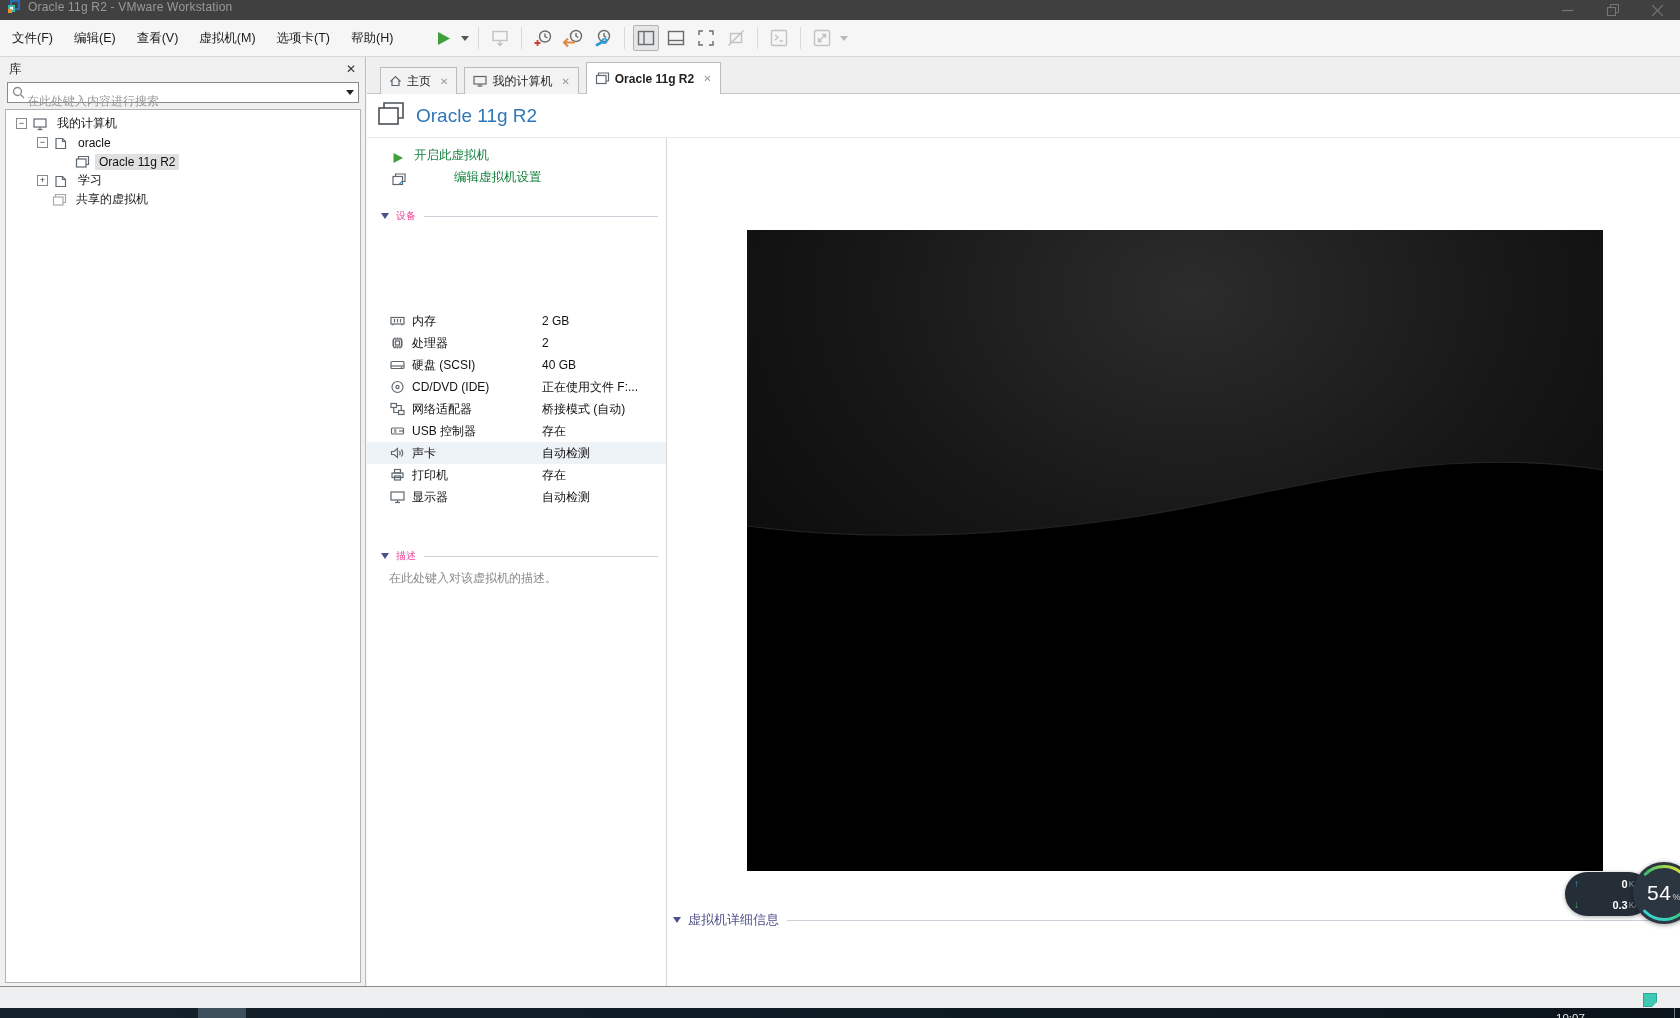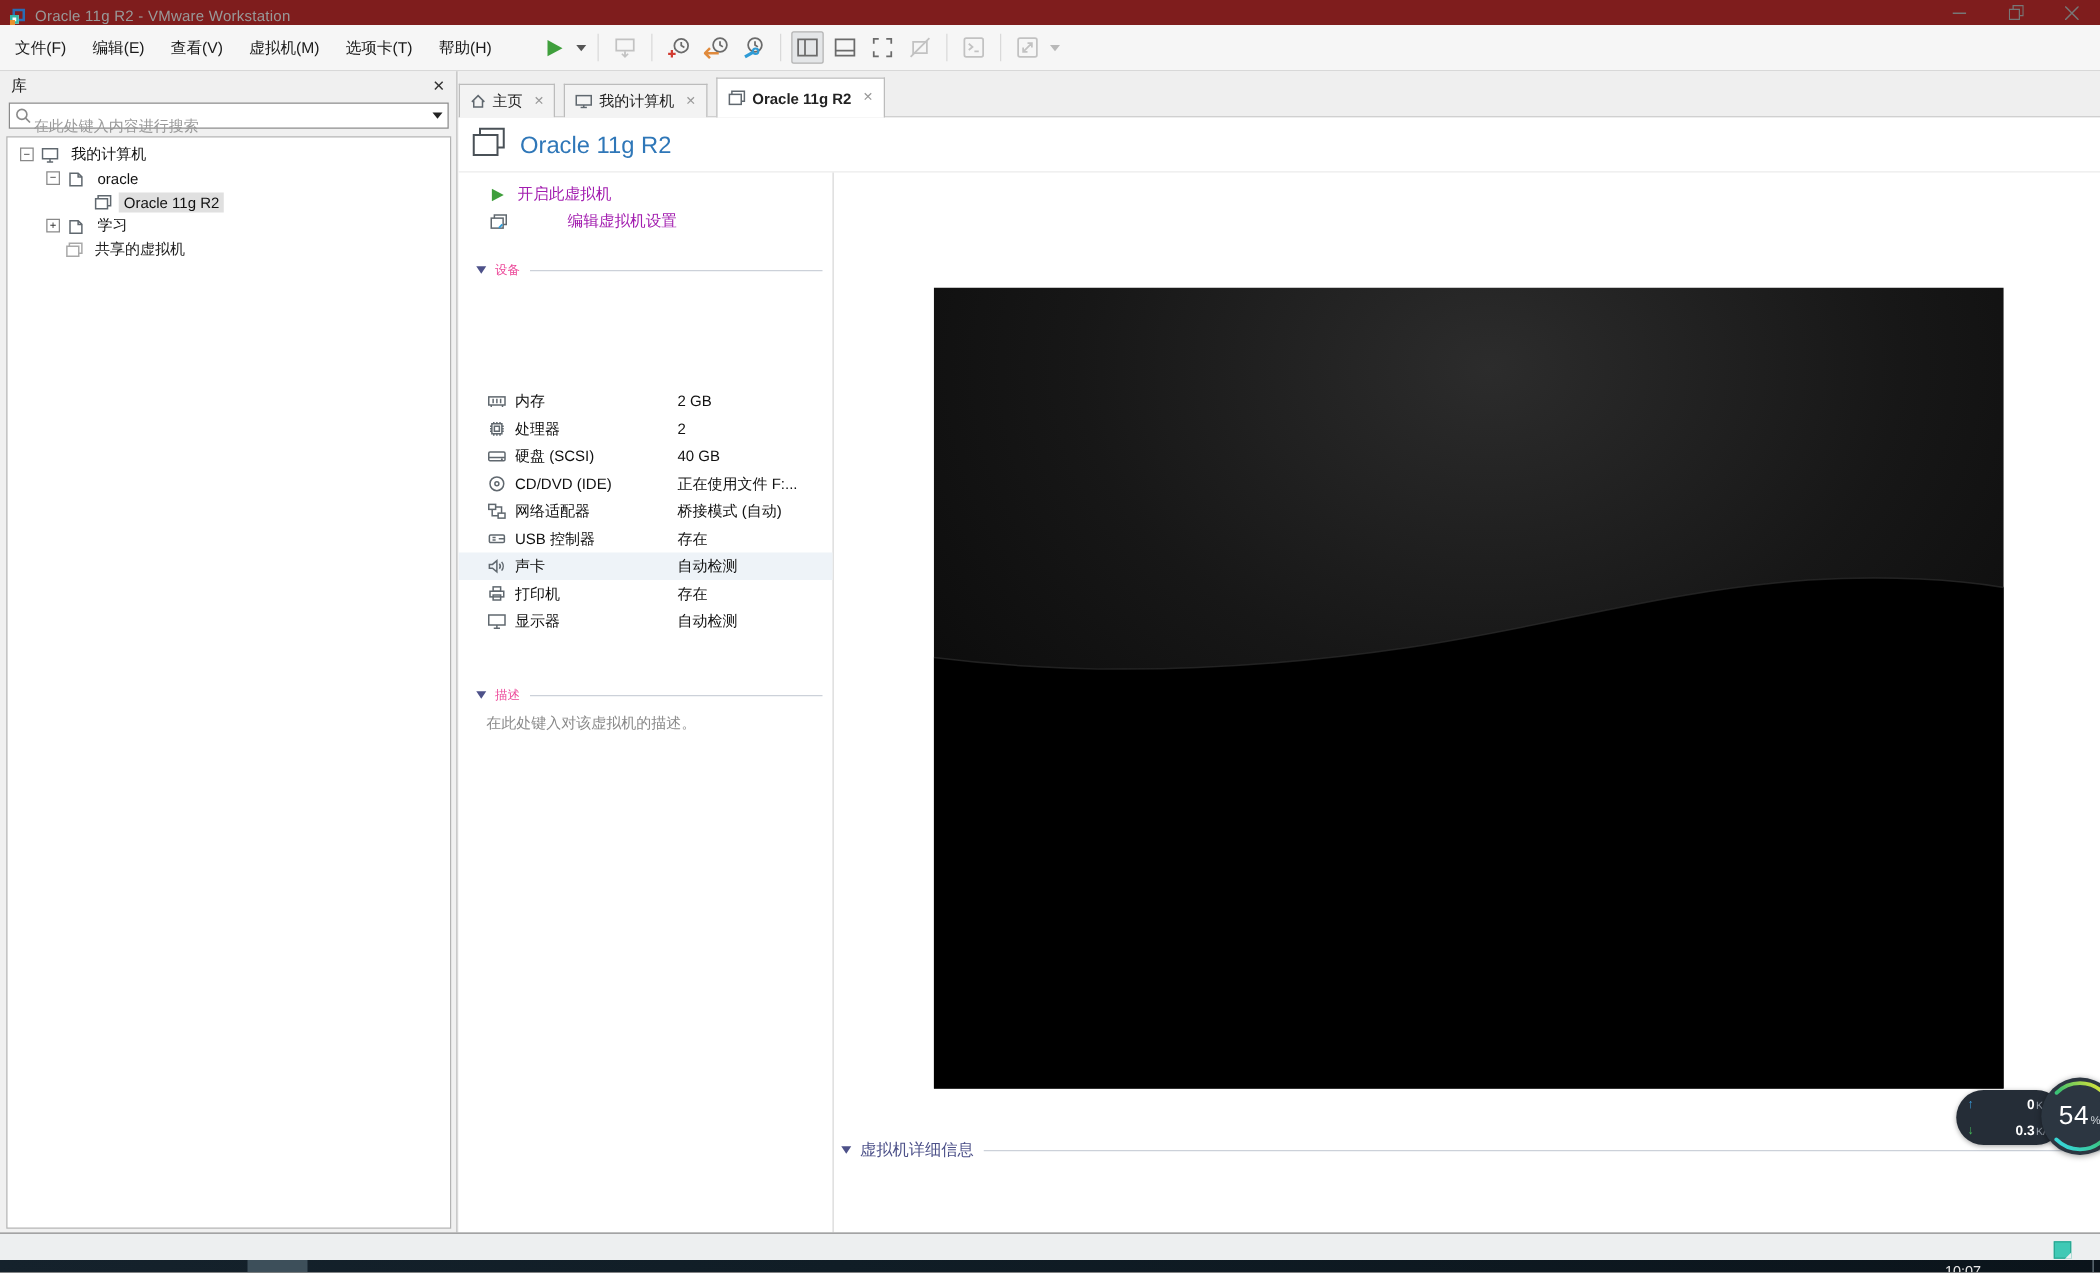--- a/index.html
+++ b/index.html
@@ -1,20 +1,20 @@
 <!DOCTYPE html>
 <html><head>
 <meta charset="utf-8">
 <style>
   html,body{margin:0;padding:0;background:#444;}
   *{box-sizing:border-box;font-family:"Liberation Sans","DejaVu Sans",sans-serif;}
   .stage{position:relative;width:1680px;height:1018px;background:#f4f4f4;overflow:hidden;}
 
   
-  .titlebar{position:absolute;left:0;top:0;width:1680px;height:20px;background:#7f1d1d;display:flex;align-items:flex-end;}
+  .titlebar{position:absolute;left:0;top:0;width:1680px;height:20px;background:#404040;display:flex;align-items:flex-start;}
   .app-logo{width:13px;height:13px;margin:0 7px 0 8px;position:relative;}
   .app-logo .l1{position:absolute;left:2px;top:0;width:10px;height:10px;border:2px solid #2a6cb4;}
   .app-logo .l2{position:absolute;left:0;top:5px;width:7px;height:7px;border:2px solid #34b8a8;background:#fbfbfb;}
   .app-logo .l3{position:absolute;left:0;top:9px;width:4px;height:4px;background:#e8912d;}
   .win-title{font-size:12px;color:#999;letter-spacing:.2px;}
   .win-ctrls{margin-left:auto;display:flex;height:100%;}
   .wbtn{width:45px;height:20px;display:flex;align-items:center;justify-content:center;color:#777;}
   .wbtn svg{display:block;}
 
   
@@ -40,32 +40,32 @@
   .tree-row{display:flex;align-items:center;height:19px;font-size:12px;color:#111;}
   .expander{width:11px;height:11px;border:1px solid #898989;background:#fff;font-size:9px;line-height:9px;text-align:center;color:#333;margin-right:6px;flex:none;}
   .exp-spacer{width:17px;flex:none;}
   .t-ico{width:15px;height:14px;margin-right:5px;flex:none;display:flex;align-items:center;}
   .t-label{padding:1px 4px;white-space:nowrap;}
   .t-label.sel{background:#e0e0e0;}
   .muted{color:#222;}
 
   
   .main{position:absolute;left:367px;top:0;width:1313px;height:929px;background:#efefef;}
-  .tabstrip{position:absolute;left:0;top:0;width:100%;height:37px;border-bottom:1px solid #c6c6c6;display:flex;align-items:flex-end;padding-left:0;}
+  .tabstrip{position:absolute;left:0;top:0;width:100%;height:37px;border-bottom:1px solid #c6c6c6;display:flex;align-items:flex-end;padding-left:13px;}
   .tab{display:flex;align-items:center;height:27px;background:#f3f3f3;border:1px solid #bcbcbc;border-bottom:none;margin-right:7px;padding:0 8px;font-size:12px;color:#222;position:relative;top:1px;}
   .tab.active{height:32px;background:#fff;font-weight:bold;z-index:3;}
   .tab .tico{margin-right:5px;display:flex;}
   .tab .tclose{margin-left:9px;color:#9a9a9a;font-size:10px;}
   .content{position:absolute;left:0;top:37px;width:100%;height:892px;background:#fff;}
   .vm-title{position:absolute;left:10px;top:7px;display:flex;align-items:center;}
   .vm-title .name{font-size:19px;color:#2f77b8;margin-left:11px;}
   .title-hr{position:absolute;left:0;top:43px;width:100%;height:1px;background:#ebebeb;}
 
   .leftcol{position:absolute;left:0;top:44px;width:300px;height:848px;border-right:1px solid #d8d8d8;}
-  .link-row{display:flex;align-items:center;position:absolute;left:25px;font-size:12.5px;color:#a21caf;}
+  .link-row{display:flex;align-items:flex-end;position:absolute;left:25px;font-size:12.5px;color:#15803d;}
   .link-row .lico{width:16px;margin-right:6px;display:flex;}
   .sec-head{position:absolute;left:14px;right:8px;display:flex;align-items:center;font-size:10px;color:#ec4899;}
   .sec-head .tri{width:0;height:0;border-left:4.5px solid transparent;border-right:4.5px solid transparent;border-top:6px solid #4d5189;margin-right:7px;}
   .sec-head .rule{flex:1;height:1px;background:#ccd1d9;margin-left:8px;}
   .dev-list{position:absolute;left:0;top:172px;width:100%;}
   .dev-row{display:flex;align-items:center;height:22px;padding-left:23px;font-size:12px;color:#111;}
   .dev-row.hl{background:#eef3f8;}
   .dev-ico{width:16px;height:14px;margin-right:6px;flex:none;display:flex;align-items:center;}
   .dev-name{width:130px;flex:none;}
   .dev-val{white-space:nowrap;}

